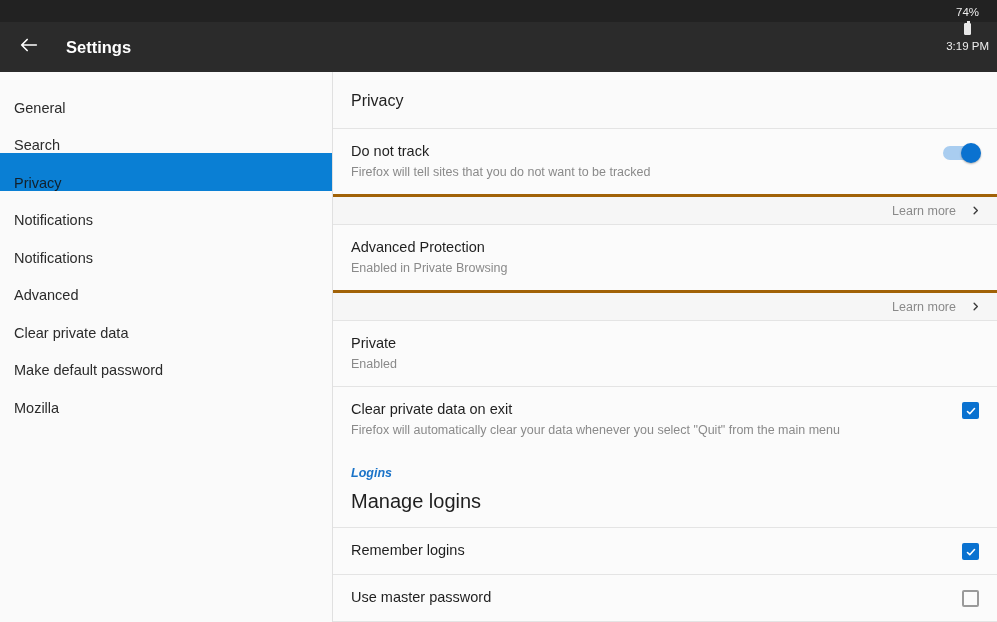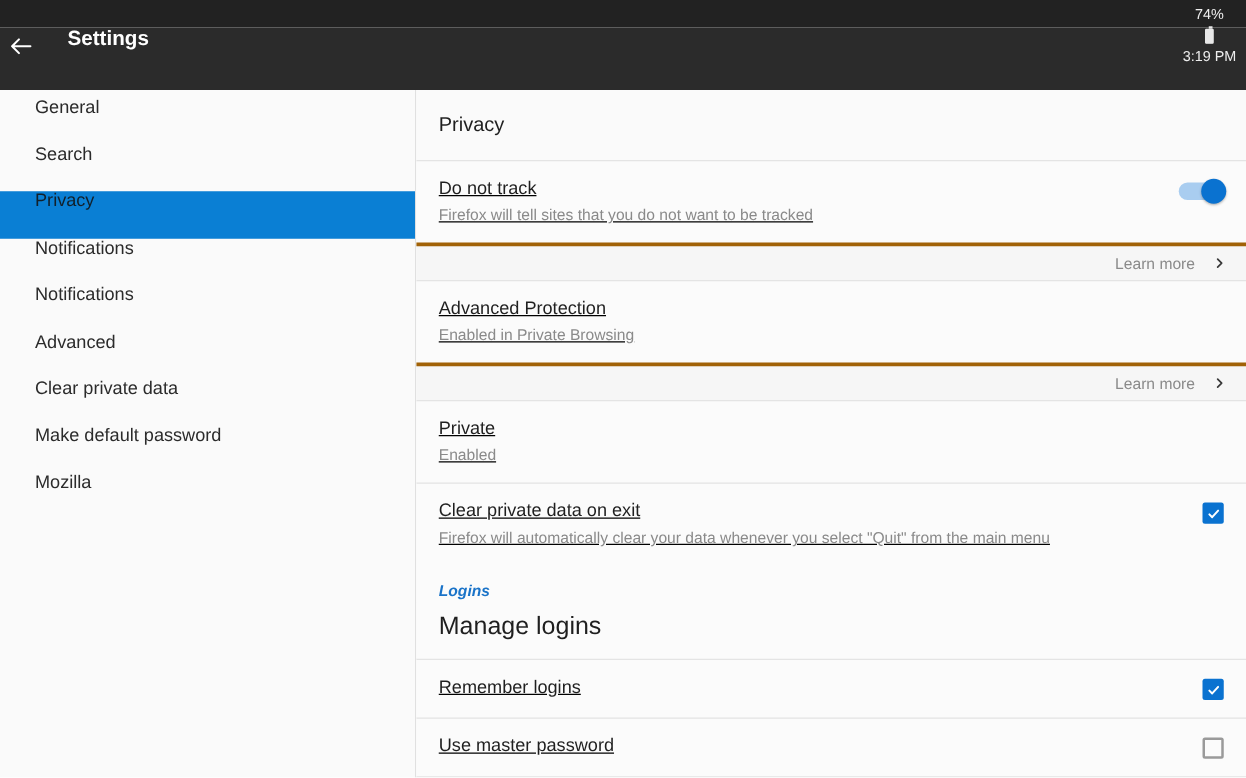--- a/index.html
+++ b/index.html
@@ -27,22 +27,22 @@
   }
   .batt::before {
     content: ""; position: absolute; top: -3px; left: 1.5px;
     width: 3px; height: 2px; background: #e8e8e8;
   }
 
   
   .appbar {
     height: 50px; width: 100%;
     background: #2b2b2b;
-    display: flex; 
-    padding-left: 0;
+    display: flex; align-items: center;
+    padding-left: 12px;
     color: #ffffff;
   }
   .back-btn {
     width: 34px; height: 34px;
     display: flex; align-items: center; justify-content: center;
     cursor: pointer;
   }
   .appbar-title {
     font-size: 16.5px; font-weight: bold;
     margin-left: 20px; color: #ffffff;
@@ -53,22 +53,22 @@
 
   
   .sidebar {
     width: 333px; height: 100%;
     background: #fafafa;
     border-right: 1px solid #e0e0e0;
     padding-top: 6px;
   }
   .nav-item {
     height: 37.5px;
-    display: flex; align-items: flex-start;
-    padding-left: 28px;
+    display: flex; align-items: flex-end;
+    padding-left: 14px;
     font-size: 14.5px; color: #2b2b2b;
     cursor: pointer;
   }
   .nav-item.selected { background: #0a7fd4; color: #12202b; }
 
   
   .content {
     flex: 1; height: 100%;
     background: #fafafa;
     overflow: hidden;
@@ -77,21 +77,20 @@
     font-size: 16px; color: #1f1f1f;
     padding: 20px 0 0 18px;
     height: 56px;
   }
   .row {
     background: #fbfbfb;
     border-top: 1px solid #e4e4e4;
     padding: 13px 18px 14px 18px;
     display: flex; align-items: flex-start; justify-content: space-between;
     min-height: 46px;
-    text-decoration: underline;
   }
   .row-text { display: flex; flex-direction: column; gap: 4px; }
   .row-title { font-size: 14.5px; color: #1f1f1f; line-height: 18px; }
   .row-sub { font-size: 12.5px; color: #8a8a8a; line-height: 16px; }
 
   .learnmore-row {
     background: #f6f6f6;
     border-top: 3px solid #a16207;
     height: 30px;
     display: flex; align-items: center; justify-content: flex-end;

